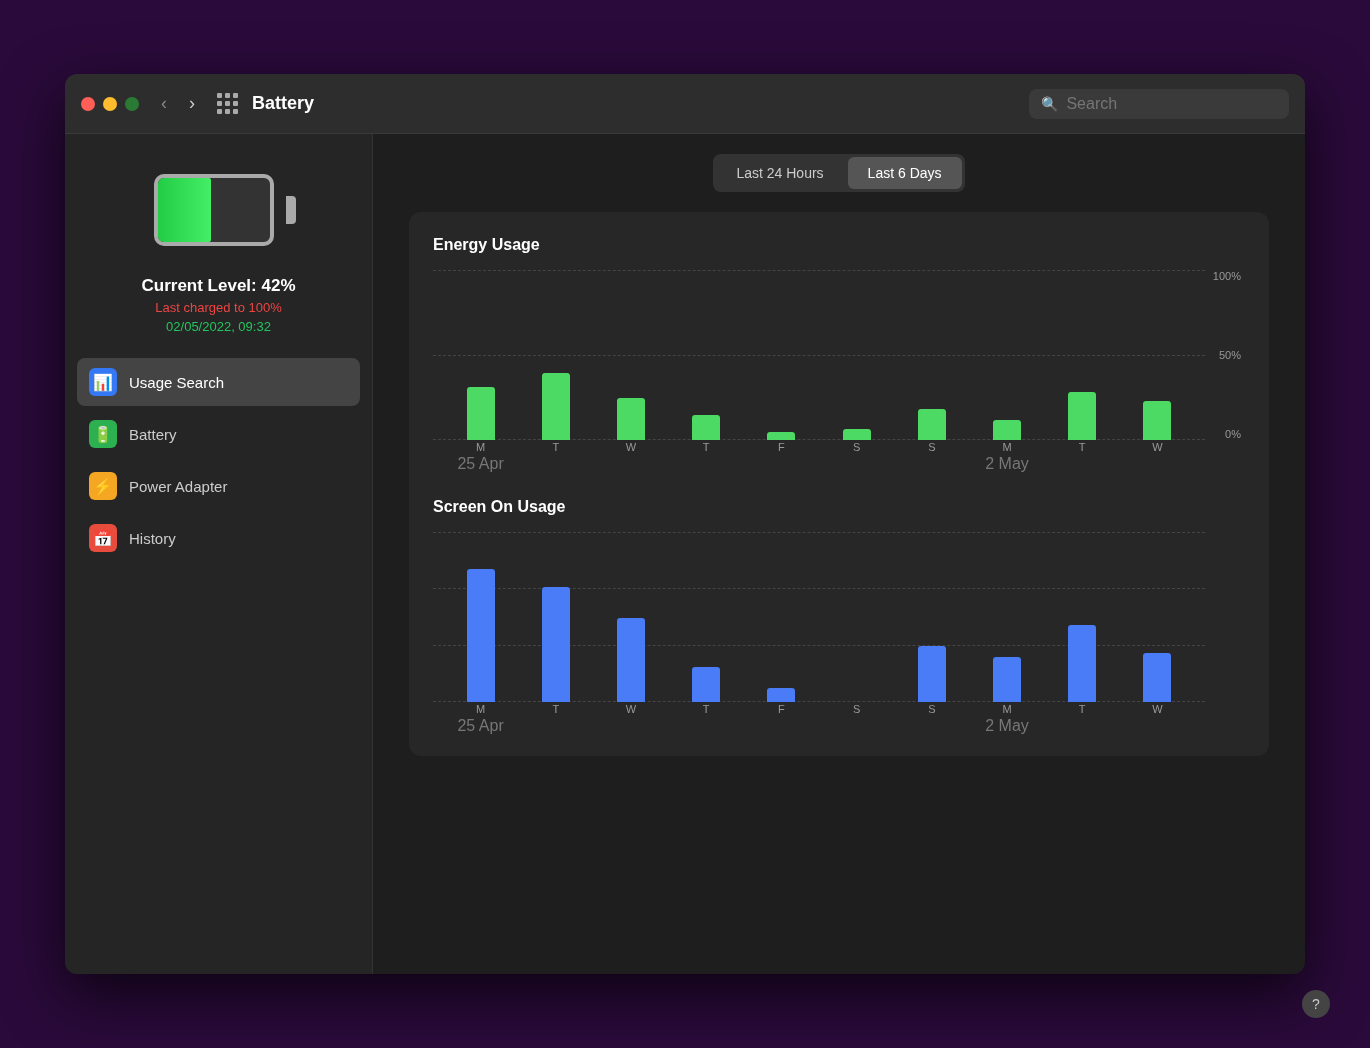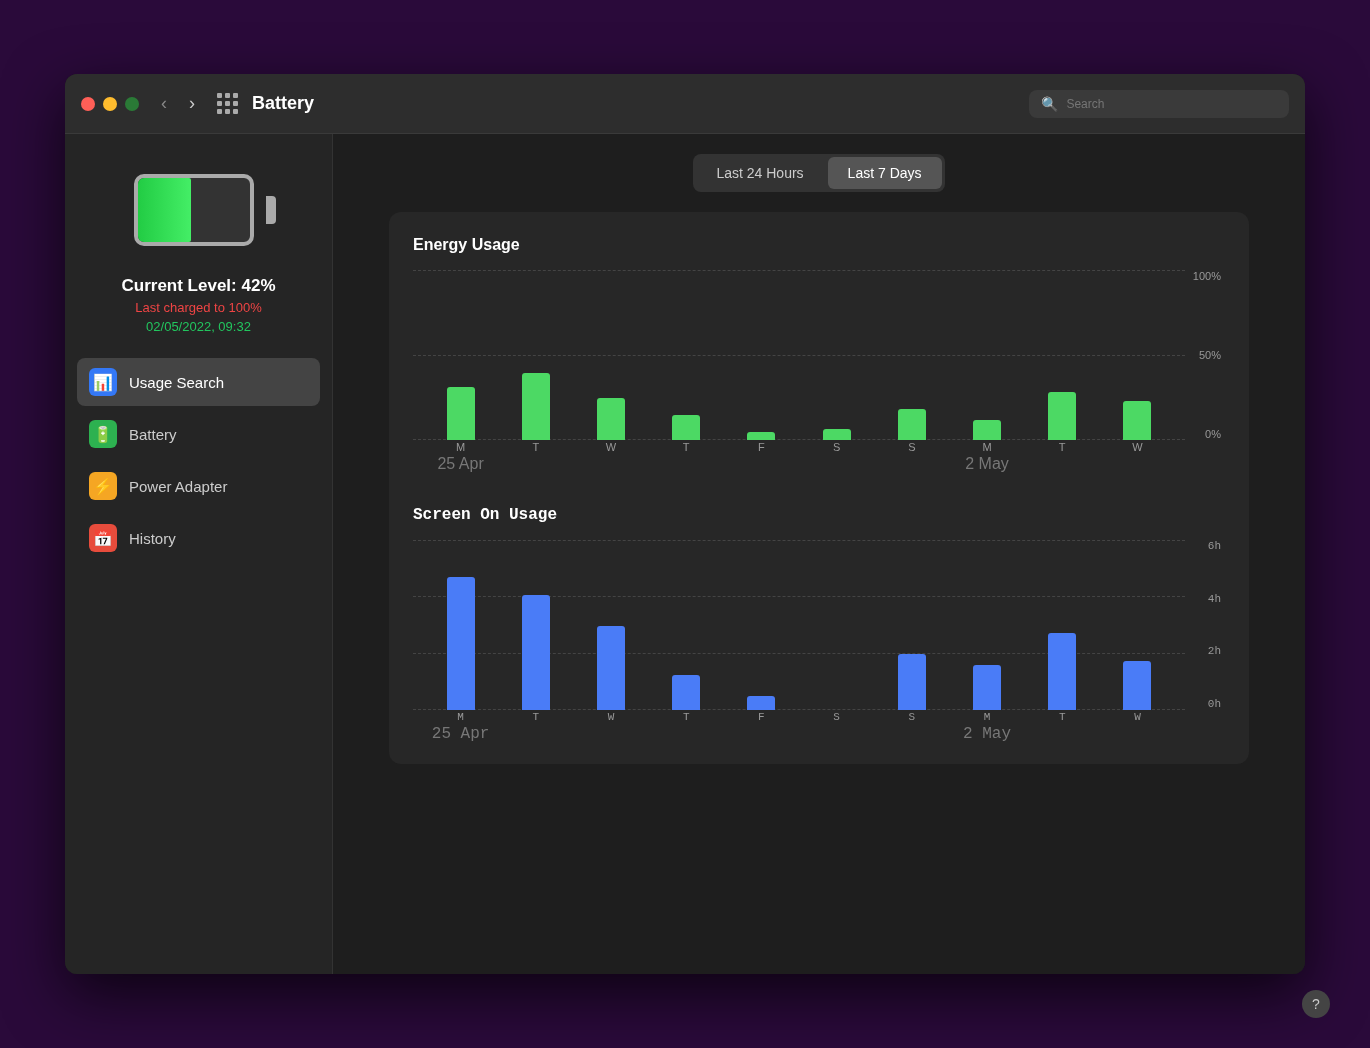--- a/index.html
+++ b/index.html
@@ -90,30 +90,30 @@
     }
     .search-icon-svg {
       color: #888;
       font-size: 14px;
     }
     .search-input {
       background: none;
       border: none;
       outline: none;
       color: #aaa;
-      font-size: 12px;
+      font-size: 16px;
       flex: 1;
     }
     .main-content {
       display: flex;
       flex: 1;
       overflow: hidden;
     }
     .sidebar {
-      width: 268px;
+      width: 308px;
       background: #252525;
       border-right: 1px solid #333;
       padding: 20px 12px;
       display: flex;
       flex-direction: column;
       align-items: center;
       flex-shrink: 0;
     }
     .battery-icon-container {
       margin-top: 20px;
@@ -236,25 +236,24 @@
       color: #fff;
     }
     .chart-container {
       background: #272727;
       border-radius: 12px;
       padding: 24px;
       width: 100%;
       max-width: 860px;
     }
     .chart-section {
-      margin-bottom: 36px;
+      margin-bottom: 28px;
     }
     .chart-section:last-child {
       margin-bottom: 0;
-      font-family: Liberation Mono, monospace;
     }
     .chart-title {
       font-size: 16px;
       font-weight: 700;
       color: #fff;
       margin-bottom: 16px;
     }
     .chart-wrapper {
       position: relative;
       height: 200px;
@@ -418,21 +417,21 @@
           <div class="sidebar-icon icon-calendar">📅</div>
           <span>History</span>
         </div>
       </nav>
     </div>
 
     <div class="content-area">
 
       <div class="tab-bar">
         <button class="tab-btn">Last 24 Hours</button>
-        <button class="tab-btn active">Last 7 Days</button>
+        <button class="tab-btn active">Last 6 Days</button>
       </div>
 
       <div class="chart-container">
 
         <div class="chart-section">
           <div class="chart-title">Energy Usage</div>
           <div class="chart-wrapper">
             <div class="chart-grid">
               <div class="grid-line"></div>
               <div class="grid-line"></div>
@@ -546,26 +545,20 @@
                 <div class="bar-group">
                   <div class="bar bar-blue" style="height: 44.8px;"></div>
                 </div>
                 <div class="bar-group">
                   <div class="bar bar-blue" style="height: 77px;"></div>
                 </div>
                 <div class="bar-group">
                   <div class="bar bar-blue" style="height: 49px;"></div>
                 </div>
               </div>
-            <div class="y-axis">
-              <span class="y-label">6h</span>
-              <span class="y-label">4h</span>
-              <span class="y-label">2h</span>
-              <span class="y-label">0h</span>
-            </div>
             <div class="chart-x-labels" id="screen-x-labels">
                 <div class="x-label-group">
                   <span class="x-day">M</span>
                   <span class="x-date">25 Apr</span>
                 </div>
                 <div class="x-label-group">
                   <span class="x-day">T</span>
                 </div>
                 <div class="x-label-group">
                   <span class="x-day">W</span>

